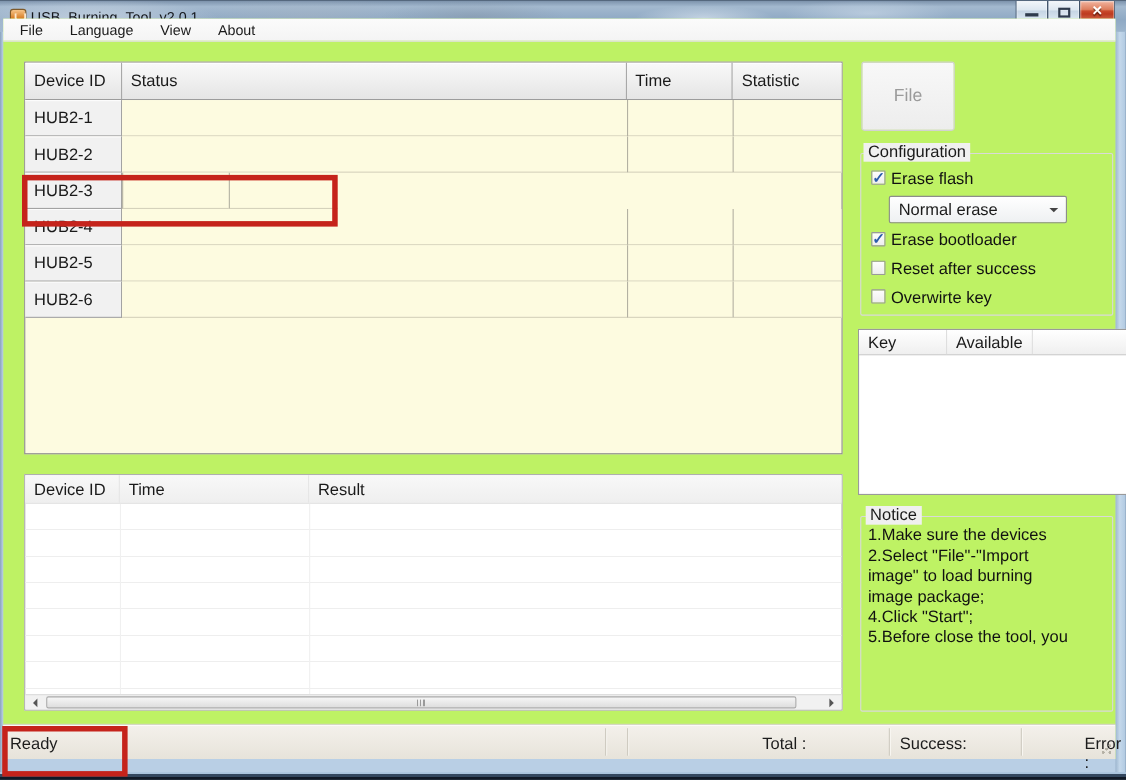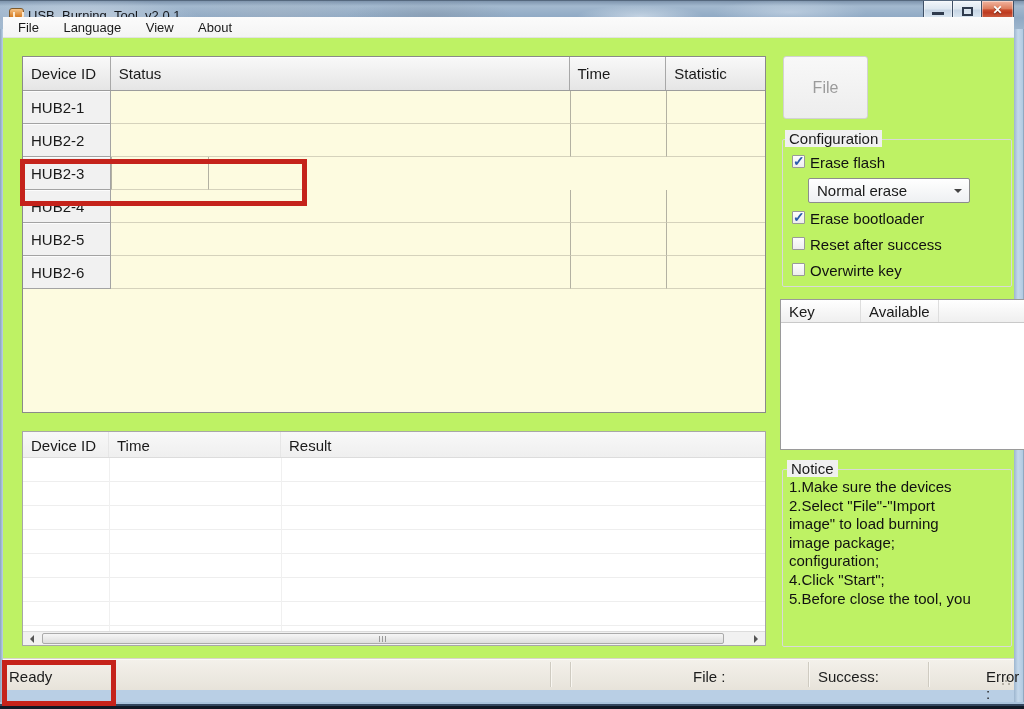--- a/index.html
+++ b/index.html
@@ -272,30 +272,29 @@
     </div>
   </div>
 
   <div class="groupbox gb-notice"></div>
   <div class="gb-label lbl-notice">Notice</div>
   <div class="notice-text">
     <div>1.Make sure the devices</div>
     <div>2.Select "File"-"Import</div>
     <div>image" to load burning</div>
     <div>image package;</div>
-    <div>configuration;</div>
     <div>4.Click "Start";</div>
     <div>5.Before close the tool, you</div>
   </div>
 
   <div class="statusbar">
     <div class="sb-label" style="left:6px;">Ready</div>
     <div class="sb-sep" style="left:547px;"></div>
     <div class="sb-sep" style="left:567px;"></div>
-    <div class="sb-label" style="left:690px;">File :</div>
+    <div class="sb-label" style="left:690px;">Total :</div>
     <div class="sb-sep" style="left:805px;"></div>
     <div class="sb-label" style="left:815px;">Success:</div>
     <div class="sb-sep" style="left:925px;"></div>
     <div class="sb-label" style="left:935px;margin-left:48px;">Error :</div>
     <div class="sb-grip"></div>
   </div>
 </div>
 
 <div class="redbox redbox-row"></div>
 <div class="redbox redbox-ready"></div>

